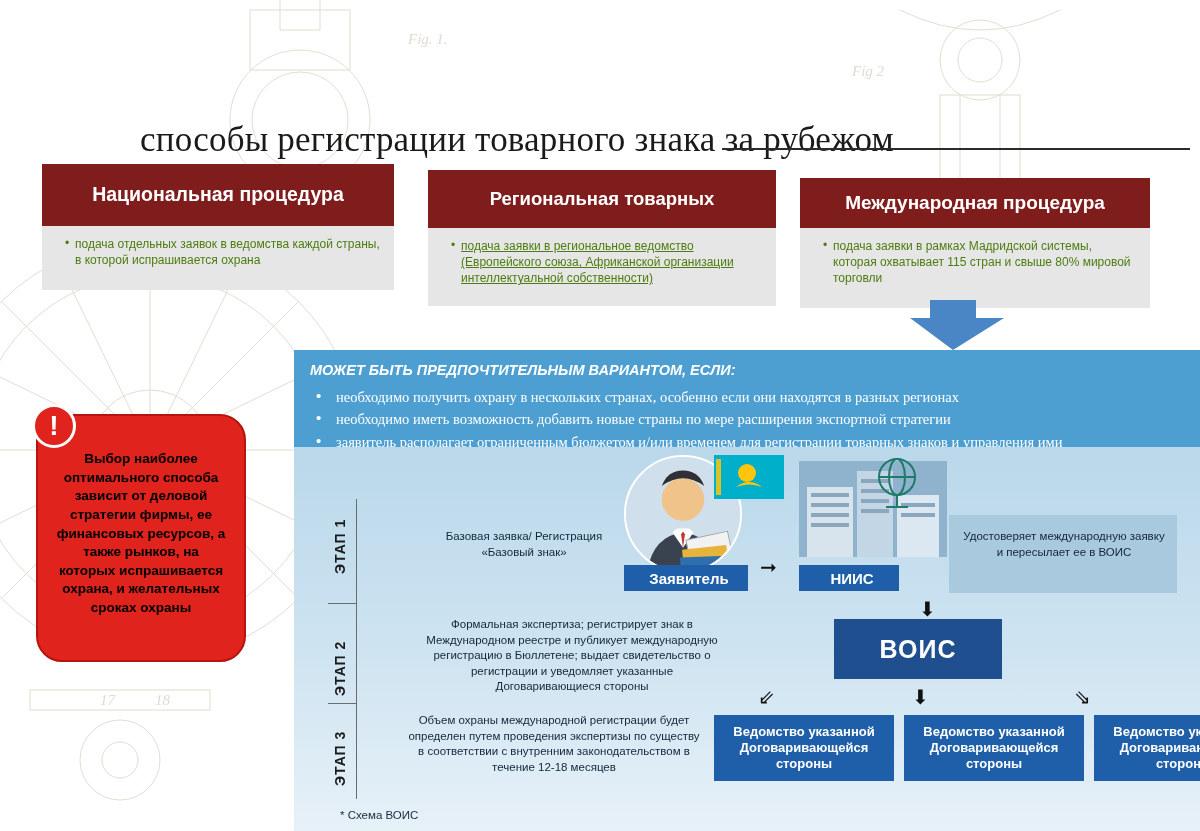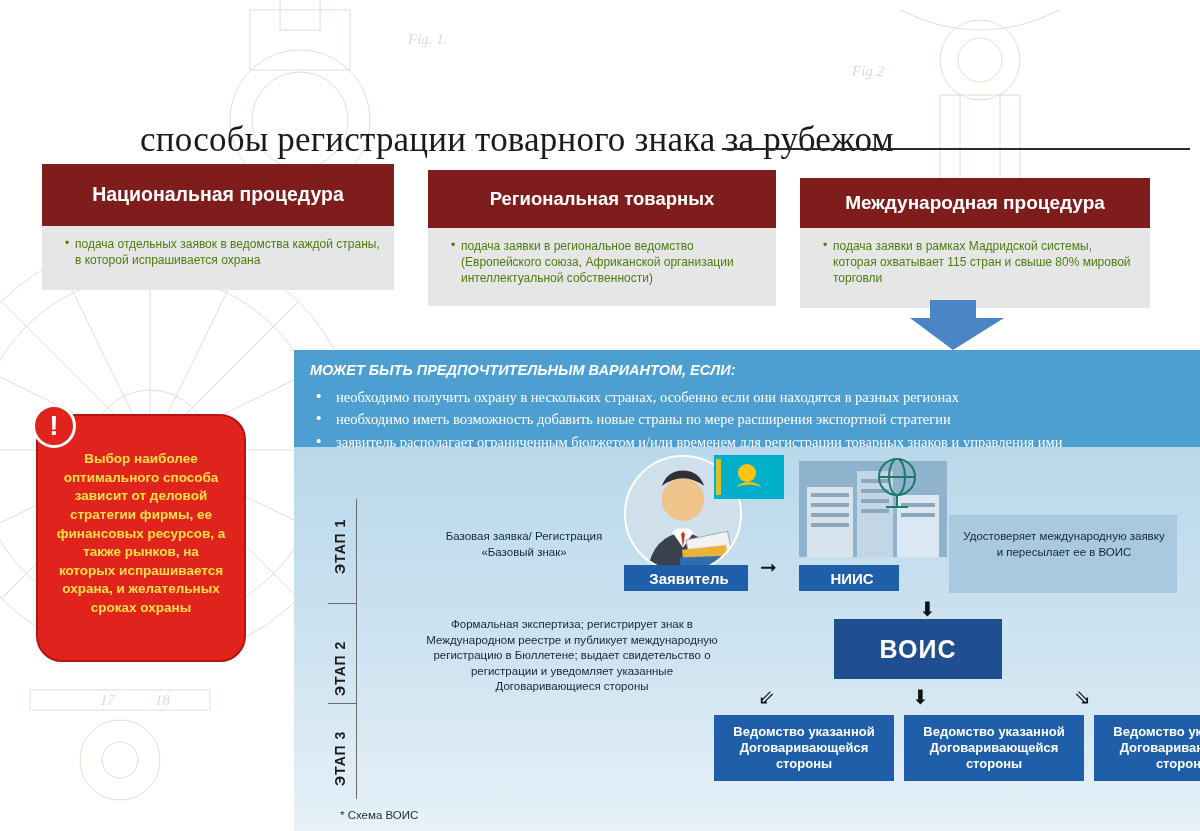--- a/index.html
+++ b/index.html
@@ -64,42 +64,42 @@
     content: "\2022";
     position: absolute; left: -1px; top: -1px;
   }
 
   #card-national { left: 42px; top: 164px; width: 352px; }
   #card-national .card-head { height: 62px; font-size: 19.5px; }
   #card-national .card-body { height: 64px; }
 
   #card-regional { left: 428px; top: 170px; width: 348px; }
   #card-regional .card-head { height: 58px; font-size: 18.5px; }
-  #card-regional .card-body { height: 78px; }
+  #card-regional .card-body { height: 78px; text-decoration: underline; }
 
   #card-international { left: 800px; top: 178px; width: 350px; }
   #card-international .card-head { height: 50px; font-size: 19px; }
   #card-international .card-body { height: 80px; }
 
   
   .big-arrow {
     position: absolute;
     left: 910px; top: 300px;
     width: 104px; height: 52px;
   }
 
   
   .callout {
     position: absolute;
     left: 36px; top: 414px;
     width: 210px; height: 248px;
     background: #e0231c;
     border-radius: 26px;
     border: 2px solid #b5140f;
-    color: #fde047;
+    color: #000000;
     font-weight: bold;
     font-size: 13.5px;
     line-height: 1.38;
     text-align: center;
     padding: 34px 18px 10px 18px;
   }
   .callout-badge {
     position: absolute;
     left: 32px; top: 404px;
     width: 44px; height: 44px;
@@ -430,19 +430,20 @@
 
   <div class="arrow-glyph" style="left:625px; top:152px;">⬇</div>
 
   <div class="desc" style="left:128px; top:170px; width:300px;">Формальная экспертиза; регистрирует знак в Международном реестре и публикует международную регистрацию в Бюллетене; выдает свидетельство о регистрации и уведомляет указанные Договаривающиеся стороны</div>
   <div class="wipo-box" style="left:540px; top:172px; width:168px; height:60px;">ВОИС</div>
 
   <div class="arrow-glyph" style="left:464px; top:240px;">⇙</div>
   <div class="arrow-glyph" style="left:618px; top:240px;">⬇</div>
   <div class="arrow-glyph" style="left:780px; top:240px;">⇘</div>
 
+  <div class="desc" style="left:110px; top:266px; width:300px;">Объем охраны международной регистрации будет определен путем проведения экспертизы по существу в соответствии с внутренним законодательством в течение 12-18 месяцев</div>
 
   <div class="blue-box" style="left:420px; top:268px; width:180px; height:66px; font-size:13px;">Ведомство указанной Договаривающейся стороны</div>
   <div class="blue-box" style="left:610px; top:268px; width:180px; height:66px; font-size:13px;">Ведомство указанной Договаривающейся стороны</div>
   <div class="blue-box" style="left:800px; top:268px; width:180px; height:66px; font-size:13px;">Ведомство указанной Договаривающейся стороны</div>
 
   <div class="footnote">* Схема ВОИС</div>
 </div>
 
 </body></html>

